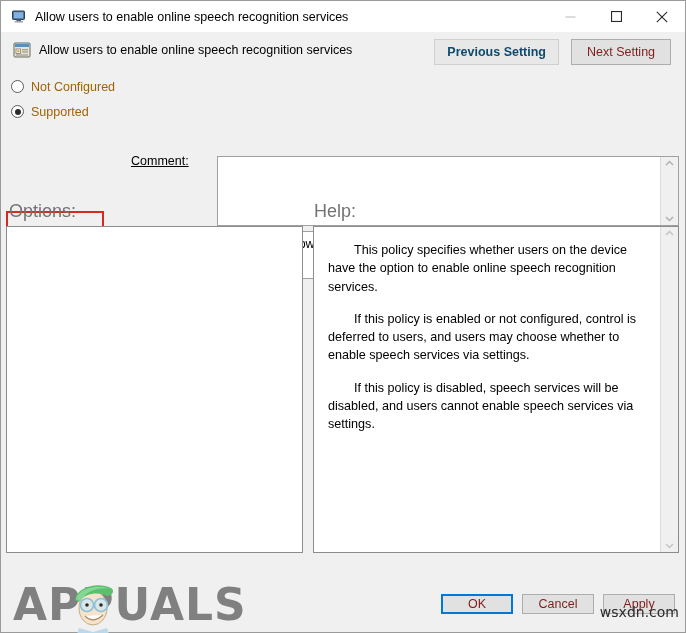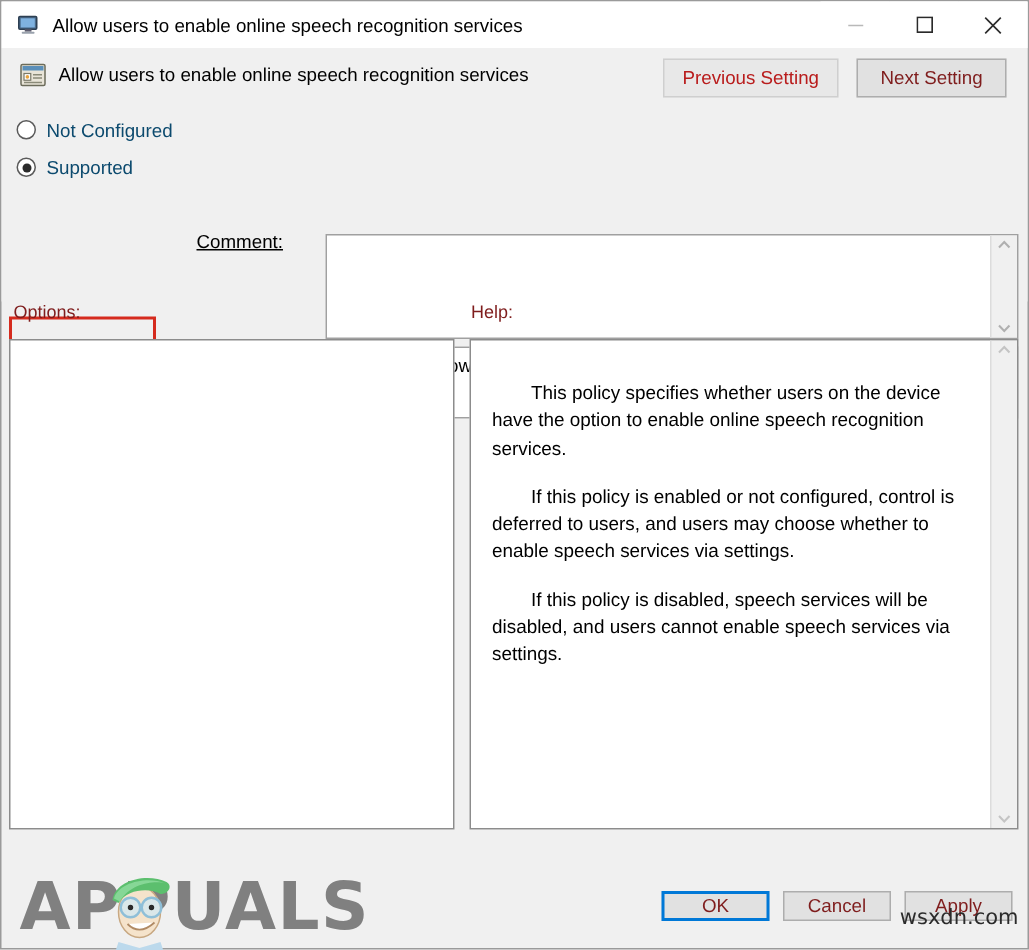--- a/index.html
+++ b/index.html
@@ -99,23 +99,24 @@
     border: 1px solid #adadad;
     color: #7f1d1d;
     height: 26px;
     padding: 0 12px;
     display: inline-flex;
     align-items: center;
     justify-content: center;
     white-space: nowrap;
   }
   .btn.disabled {
-    color: #b91c1c;
+    color: #0c4a6e;
     background: #e8e8e8;
     border-color: #cfcfcf;
+    font-weight: bold;
   }
   .btn.nav { min-width: 100px; }
 
   
   .settings {
     flex: 0 0 auto;
     height: 133px;
     position: relative;
     background: #f0f0f0;
   }
@@ -144,21 +145,21 @@
   .radio-outer.checked::after {
     content: "";
     position: absolute;
     left: 2.5px; top: 2.5px;
     width: 6px; height: 6px;
     border-radius: 50%;
     background: #2b2b2b;
   }
   .radio-label {
     font-size: 12.5px;
-    color: #0c4a6e;
+    color: #a16207;
     white-space: nowrap;
   }
   .highlight-box {
     position: absolute;
     left: 5px;
     top: 143px;
     width: 98px;
     height: 24px;
     border: 2px solid #d52b1e;
     box-sizing: border-box;
@@ -203,22 +204,22 @@
   }
   .vscroll svg { display: block; }
 
   
   .panes {
     flex: 1 1 auto;
     position: relative;
   }
   .pane-label {
     position: absolute;
-    font-size: 12px;
-    color: #7f1d1d;
+    font-size: 18px;
+    color: #737373;
   }
   .lbl-options { left: 8px; top: 0px; }
   .lbl-help { left: 313px; top: 0px; }
 
   .pane {
     position: absolute;
     box-sizing: border-box;
     background: #ffffff;
     border: 1px solid #8c8c8c;
     display: flex;
@@ -236,21 +237,21 @@
   }
   .help-body {
     flex: 1 1 auto;
     padding: 14px 14px 10px 14px;
     font-size: 12.6px;
     line-height: 1.45;
     color: #000;
     overflow: hidden;
   }
   .help-body p {
-    margin: 12px 0 14px 0;
+    margin: 0 0 14px 0;
     text-indent: 26px;
   }
   .help-body p:last-child { margin-bottom: 0; }
 
   
   .footer {
     flex: 0 0 auto;
     height: 44px;
     position: relative;
   }

